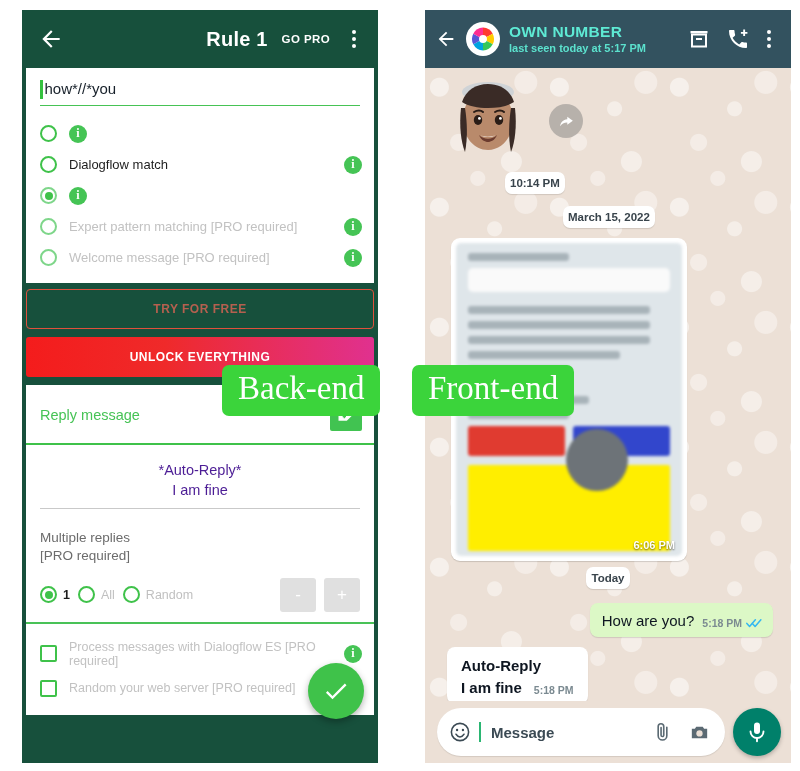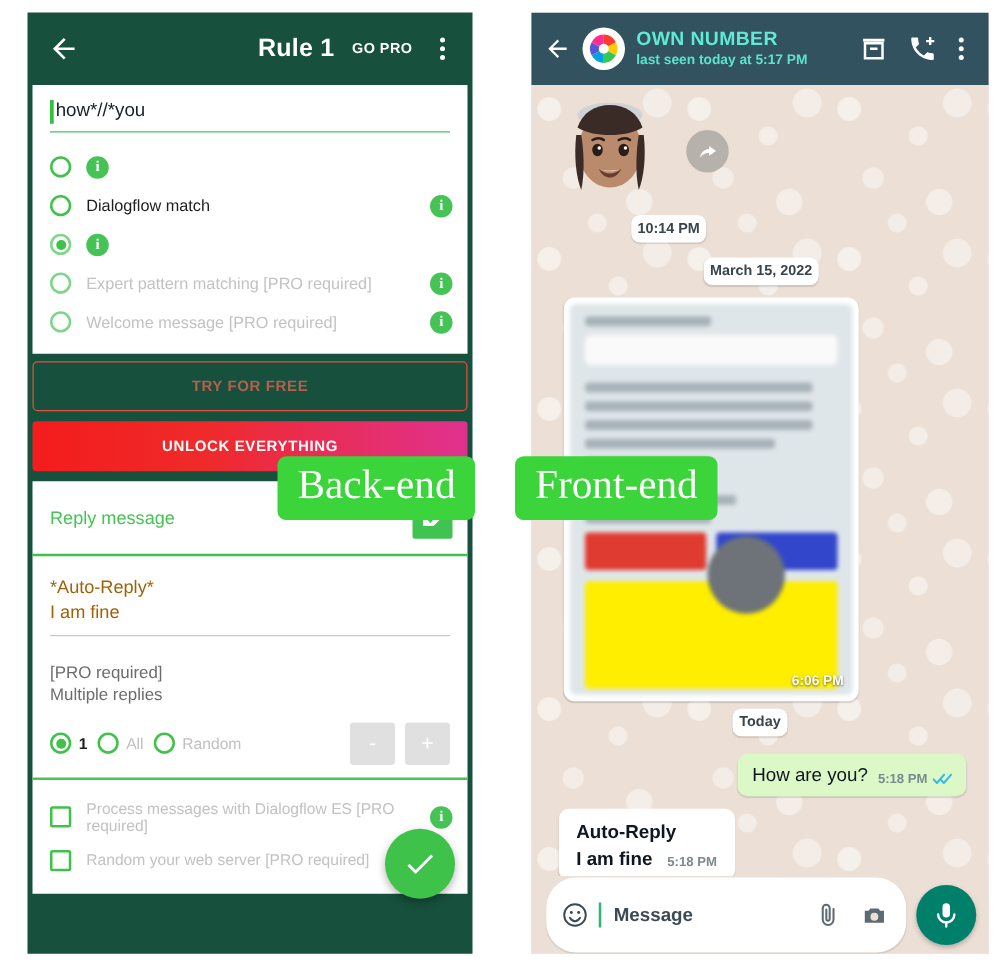--- a/index.html
+++ b/index.html
@@ -86,22 +86,22 @@
   }
   .btn-unlock {
     display:block; width:100%; text-align:center; margin-top:8px;
     border:none; color:#fff; font-size:12px; font-weight:700; letter-spacing:.5px;
     padding: 13px 0; border-radius:3px;
     background: linear-gradient(90deg, #f41c1c 0%, #ef2a2a 40%, #e0318f 100%);
   }
 
   .reply-body { padding: 16px 14px 8px 14px; }
   .reply-text {
-    font-size:14.5px; color:#a16207; line-height:1.35;
-    border-bottom: 1px solid #c9c9c9; padding-bottom: 8px;
+    font-size:14.5px; color:#4c1d95; line-height:1.35;
+    border-bottom: 1px solid #c9c9c9; padding-bottom: 8px; text-align: center;
   }
 
   .multi { padding: 12px 14px 10px 14px; border-bottom: 2px solid #49c257; }
   .multi .hd { font-size:13.5px; color:#6c6c6c; line-height:1.35; }
   .multi-row { display:flex; align-items:center; gap:8px; margin-top:12px; }
   .mopt { display:flex; align-items:center; gap:6px; }
   .mopt .mtxt { font-size:12.5px; }
   .mopt .mtxt.on { color:#1d1d1d; font-weight:700; }
   .mopt .mtxt.off { color:#c0c0c0; }
   .steppers { margin-left:auto; display:flex; gap:8px; }
@@ -221,21 +221,21 @@
   .bubble-in .l1 { font-size:15px; font-weight:700; color:#0e1621; }
   .bubble-in .l2row { display:flex; align-items:flex-end; gap:12px; margin-top:5px; }
   .bubble-in .l2 { font-size:15px; font-weight:700; color:#0e1621; }
 
   .wa-input {
     flex:0 0 62px; display:flex; align-items:center; gap:8px;
     padding: 0 10px 0 12px; position:relative; z-index:2;
     background:#ece0d6;
   }
   .inputbar {
-    flex:1; height:60px; background:#fff; border-radius:24px;
+    flex:1; height:48px; background:#fff; border-radius:24px;
     display:flex; align-items:center; gap:8px; padding: 0 14px 0 12px;
     box-shadow:0 1px 1px rgba(0,0,0,.1);
   }
   .inputbar .ph { flex:1; font-size:15px; font-weight:700; color:#3b4a54; }
   .in-caret { width:2px; height:20px; background:#2bb673; margin-right:2px;}
   .micbtn {
     width:48px; height:48px; flex:0 0 48px; border-radius:50%; background:#00806a;
     border:none; display:flex; align-items:center; justify-content:center;
     box-shadow:0 2px 4px rgba(0,0,0,.25);
   }
@@ -324,22 +324,22 @@
       </div>
       <div class="reply-body">
         <div class="reply-text">
           <div>*Auto-Reply*</div>
           <div>I am fine</div>
         </div>
       </div>
 
       <div class="multi">
         <div class="hd">
+          <div>Multiple replies</div>
           <div>[PRO required]</div>
-          <div>Multiple replies</div>
         </div>
         <div class="multi-row">
           <span class="mopt">
             <span class="radio on"></span>
             <span class="mtxt on">1</span>
           </span>
           <span class="mopt">
             <span class="radio"></span>
             <span class="mtxt off">All</span>
           </span>

